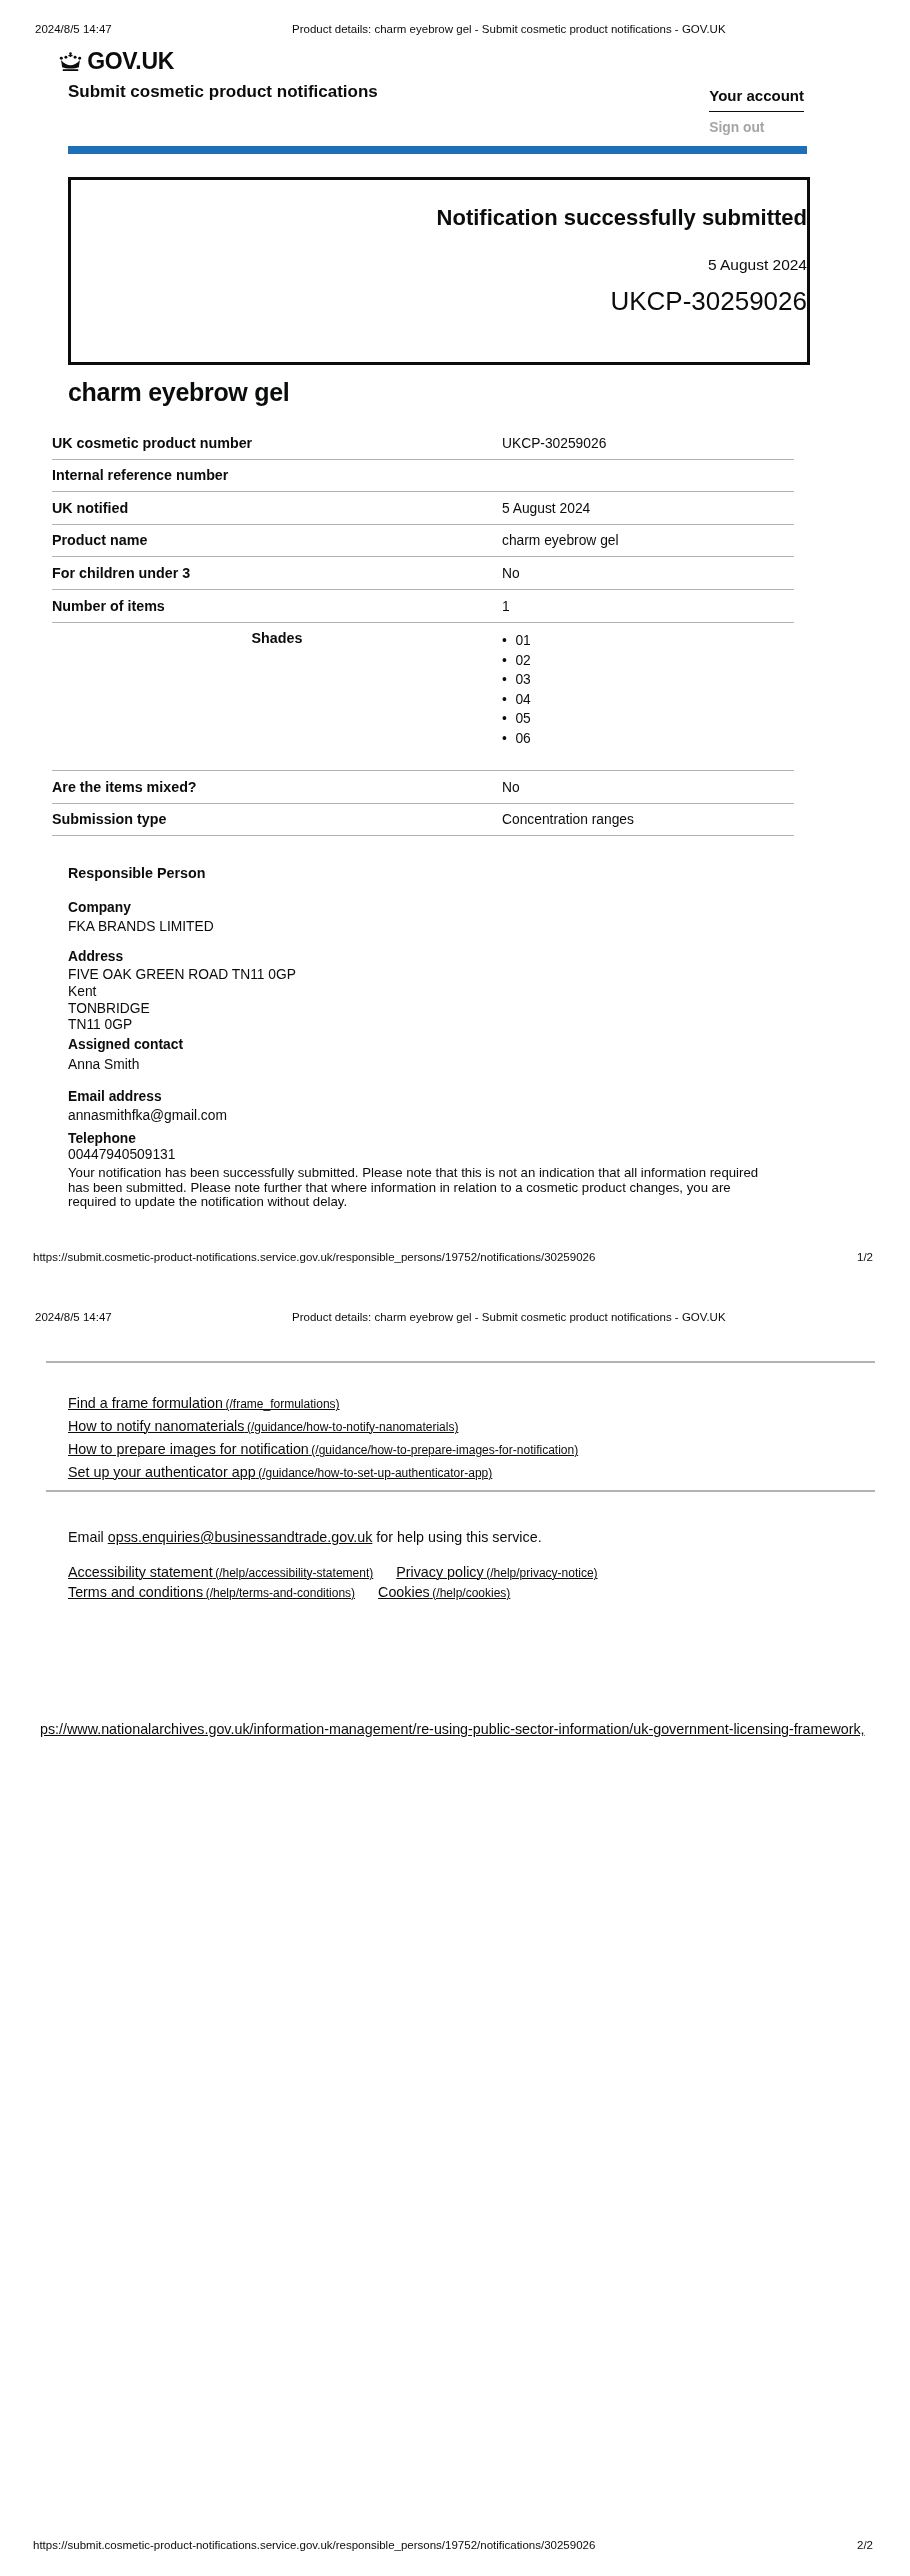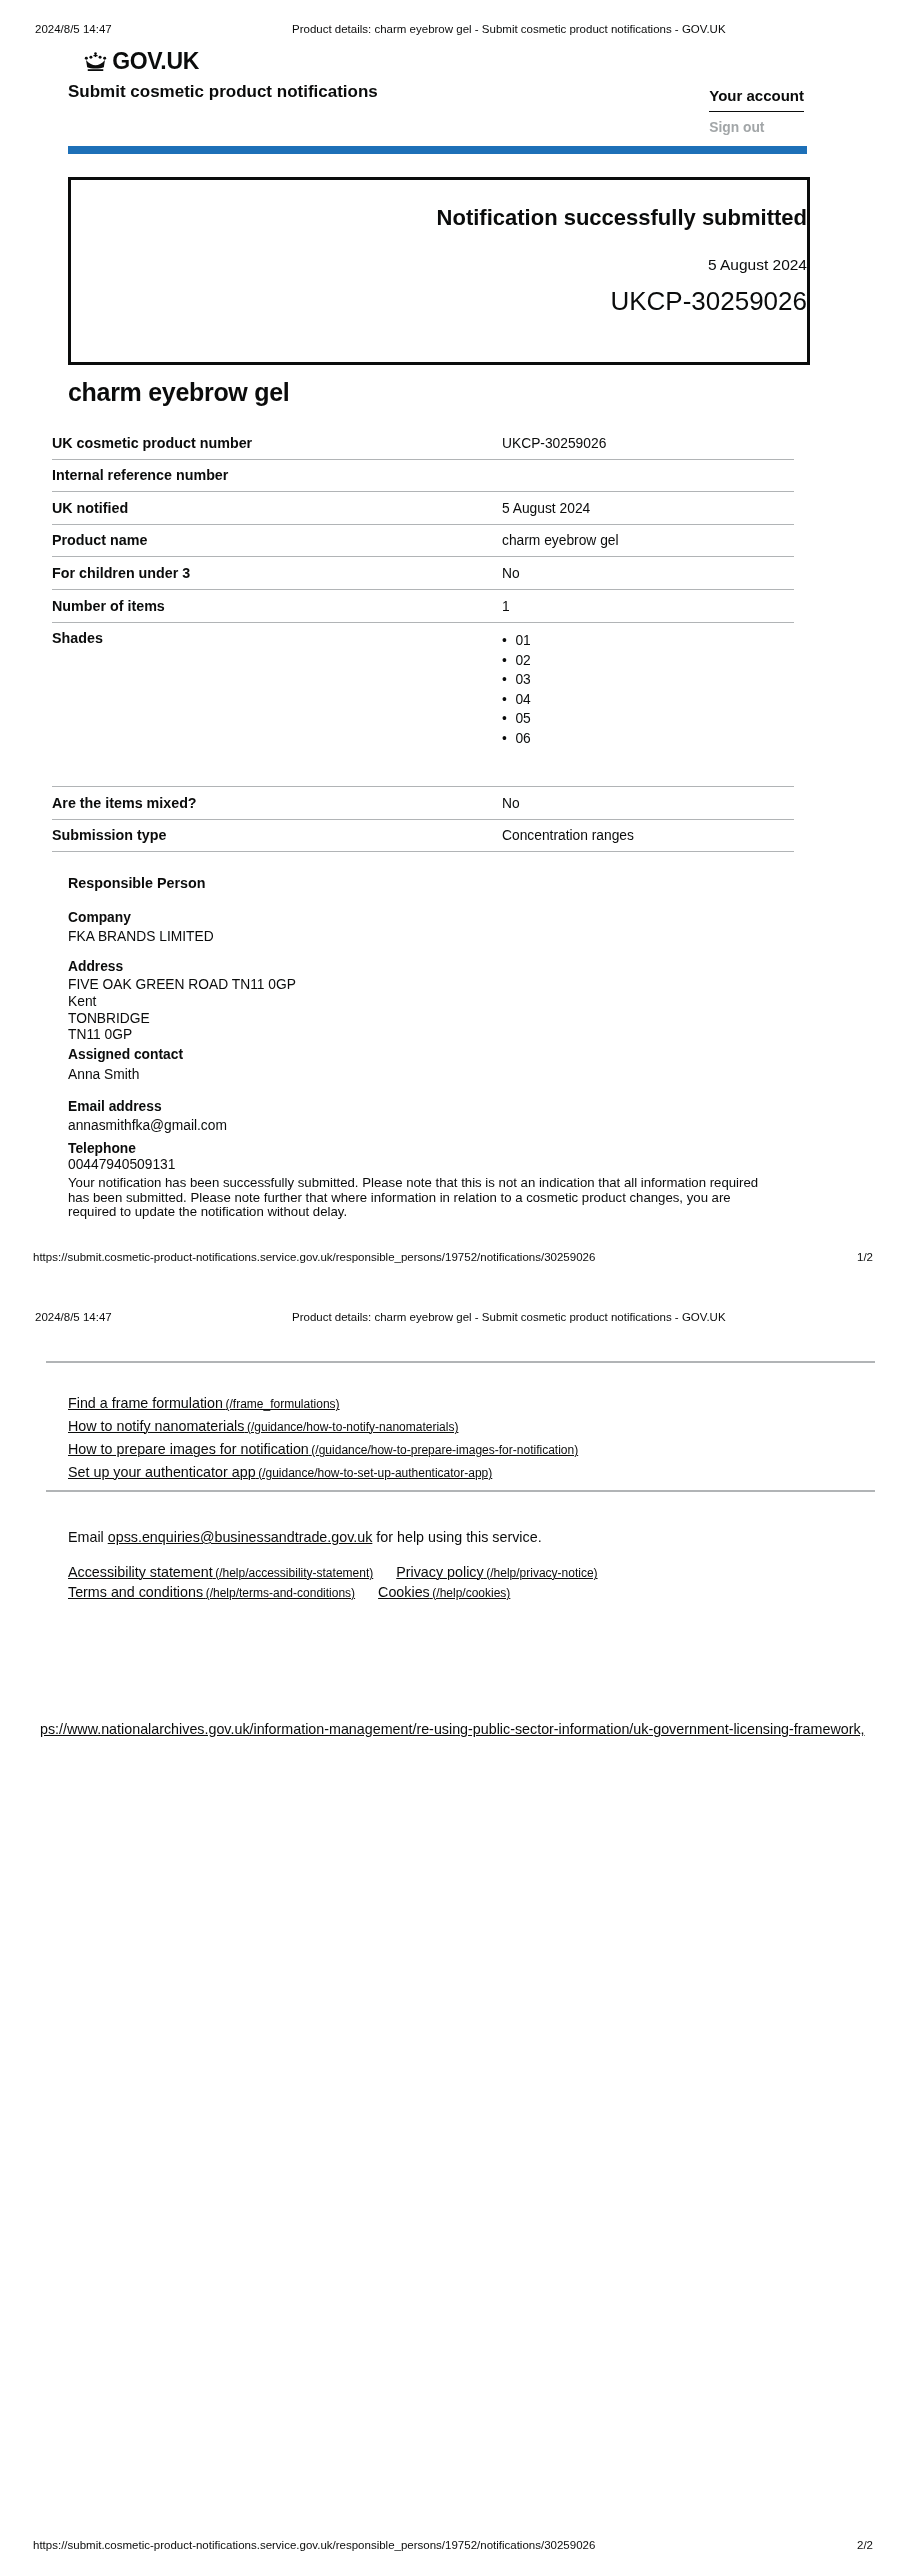--- a/index.html
+++ b/index.html
@@ -21,21 +21,21 @@
 
   
   .print-header{position:absolute;top:23px;left:0;width:758px;height:15px;font-size:11.5px;line-height:13.8px;}
   .print-header .ph-ts{position:absolute;left:35px;top:0;}
   .print-header .ph-title{position:absolute;left:292px;top:0;white-space:nowrap;}
   .print-footer{position:absolute;top:1251px;left:0;width:910px;font-size:11.5px;line-height:13.8px;}
   .print-footer .pf-url{position:absolute;left:33px;top:0;white-space:nowrap;}
   .print-footer .pf-num{position:absolute;right:37px;top:0;}
 
   
-  .logo{position:absolute;top:48px;left:84px;display:flex;align-items:center;gap:5.2px;}
+  .logo{position:absolute;top:48px;left:59px;display:flex;align-items:center;gap:5.2px;}
   .logo svg{display:block;}
   .logo-text{font-size:23px;font-weight:bold;letter-spacing:-0.3px;}
   .service-name{position:absolute;top:82px;left:68px;font-size:17px;font-weight:bold;}
   .account-nav{position:absolute;top:88px;right:106px;text-align:left;}
   .your-account{font-size:15px;font-weight:bold;line-height:16px;padding-bottom:6.9px;border-bottom:1.7px solid var(--text);white-space:nowrap;}
   .sign-out{margin-top:8px;font-size:13.8px;font-weight:bold;color:var(--signout-gray);}
   .blue-bar{position:absolute;top:146px;left:68px;width:739px;height:7.5px;background:var(--brand-blue);}
 
   
   .panel{position:absolute;top:177px;left:68px;width:742px;height:188px;border:3.4px solid var(--text);text-align:right;}
@@ -43,27 +43,27 @@
   .panel-date{margin-top:27.6px;font-size:15.5px;line-height:16.6px;}
   .panel-ref{margin-top:14.3px;font-size:26px;line-height:27px;}
 
   .product-heading{position:absolute;top:378px;left:68px;font-size:25px;font-weight:bold;letter-spacing:-0.3px;}
 
   
   .summary-table{position:absolute;top:427px;left:52px;width:742px;}
   .srow{display:flex;align-items:flex-start;padding:8.6px 0 8px 0;border-bottom:1.7px solid var(--divider);}
   .slabel{width:450px;flex:0 0 450px;font-size:14.3px;font-weight:bold;line-height:15px;}
   .svalue{font-size:13.8px;line-height:15px;}
-  .srow-shades{padding-bottom:38px;}
+  .srow-shades{padding-bottom:22px;text-align:center;}
   .shade-list{list-style:none;}
   .shade-list li{line-height:19.5px;font-size:13.8px;}
   .shade-list li::before{content:"\2022";margin-right:8.6px;}
 
   
-  .rp-section{position:absolute;top:866px;left:68px;width:742px;margin-top:10px;}
+  .rp-section{position:absolute;top:866px;left:68px;width:742px;}
   .rp-heading{font-size:14.3px;font-weight:bold;line-height:15px;}
   .rp-sub{font-size:13.8px;font-weight:bold;line-height:15px;}
   .rp-val{font-size:13.8px;line-height:15px;}
   .rp-sub.mt-company{margin-top:19px;}
   .rp-val.mt-company-val{margin-top:4px;}
   .rp-sub.mt-address{margin-top:15px;}
   .address-lines{margin-top:3.4px;}
   .address-lines span{display:block;font-size:13.8px;line-height:16.6px;}
   .rp-sub.mt-contact{margin-top:3.4px;}
   .rp-val.mt-contact-val{margin-top:5.2px;}

